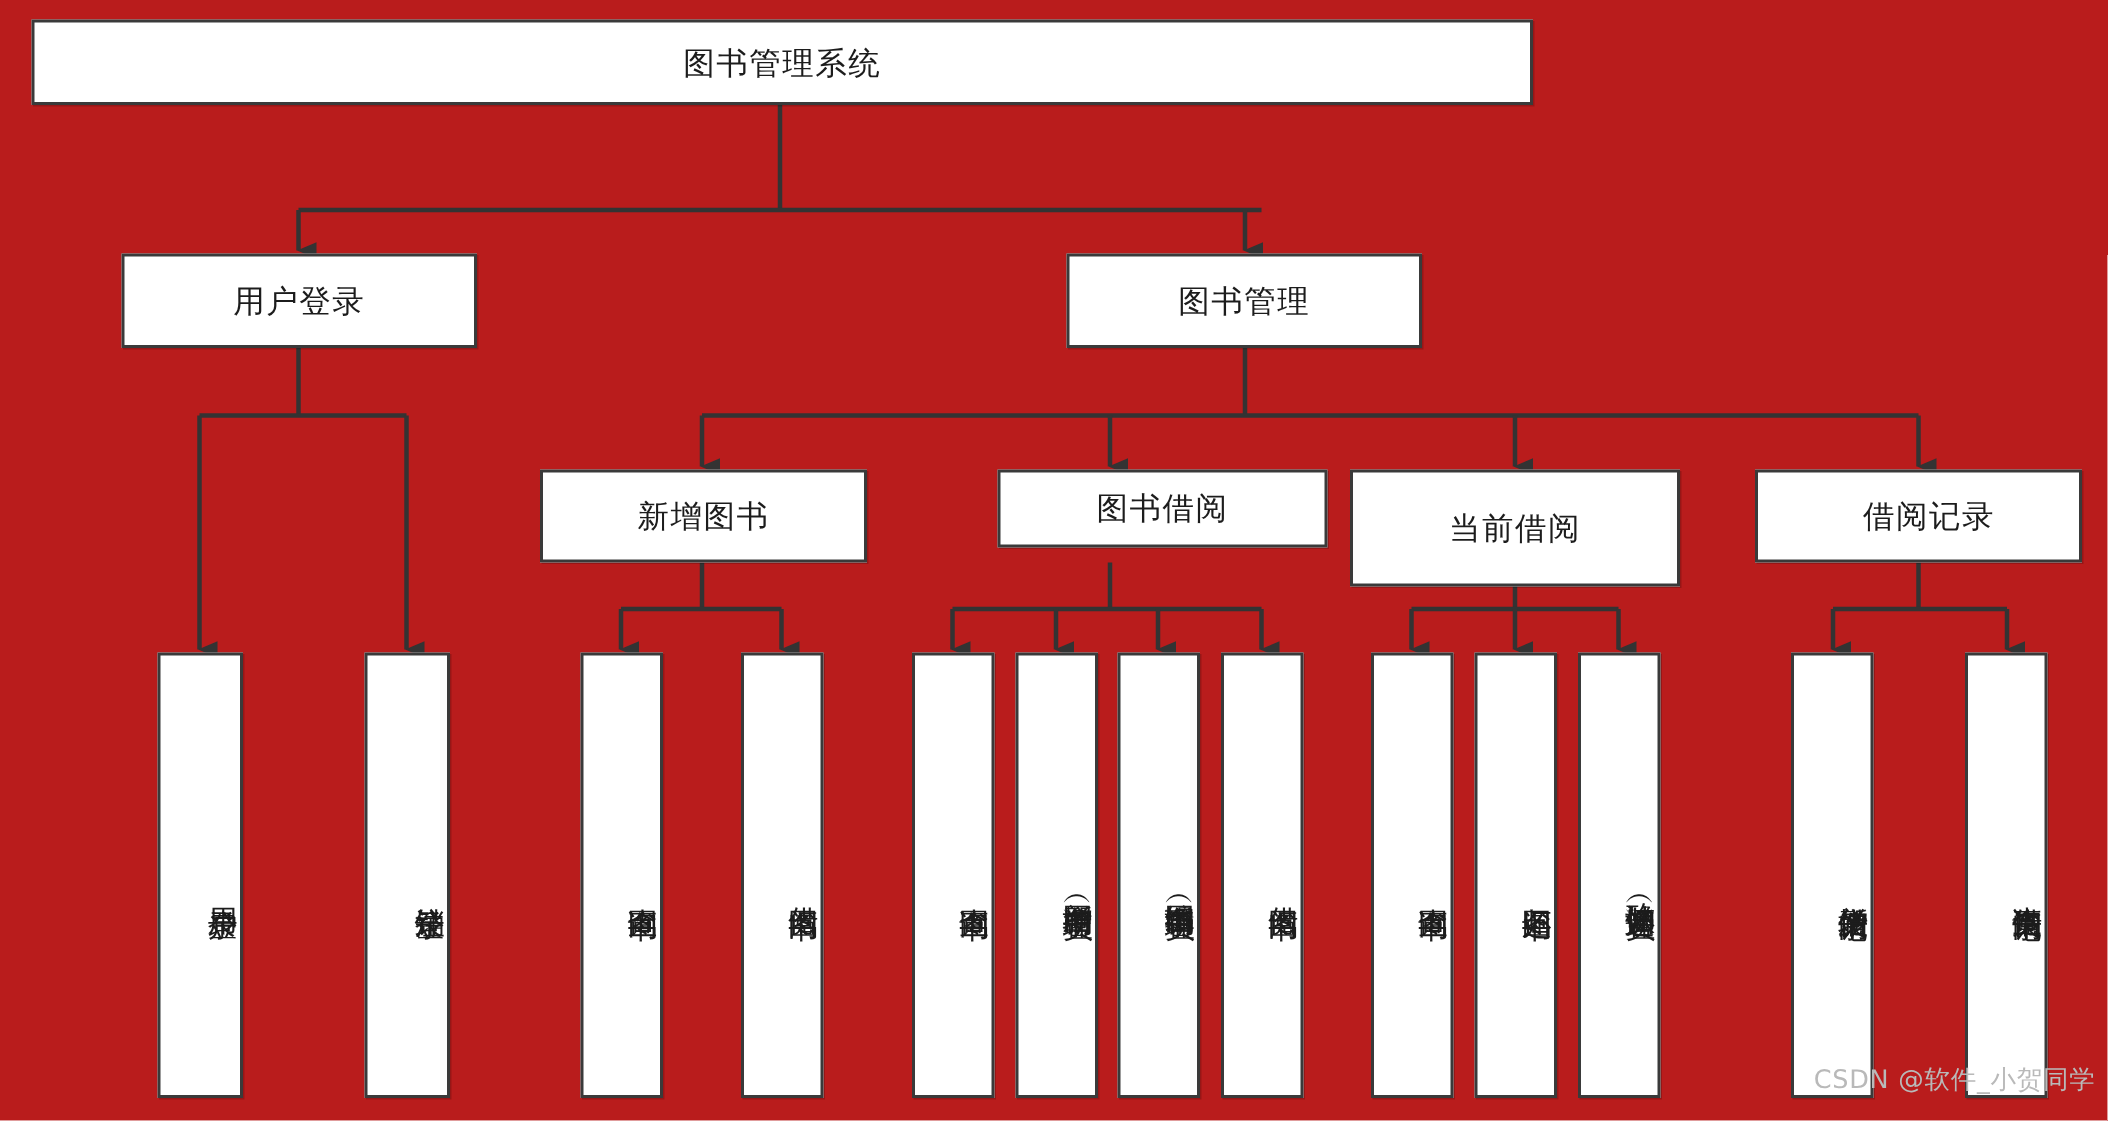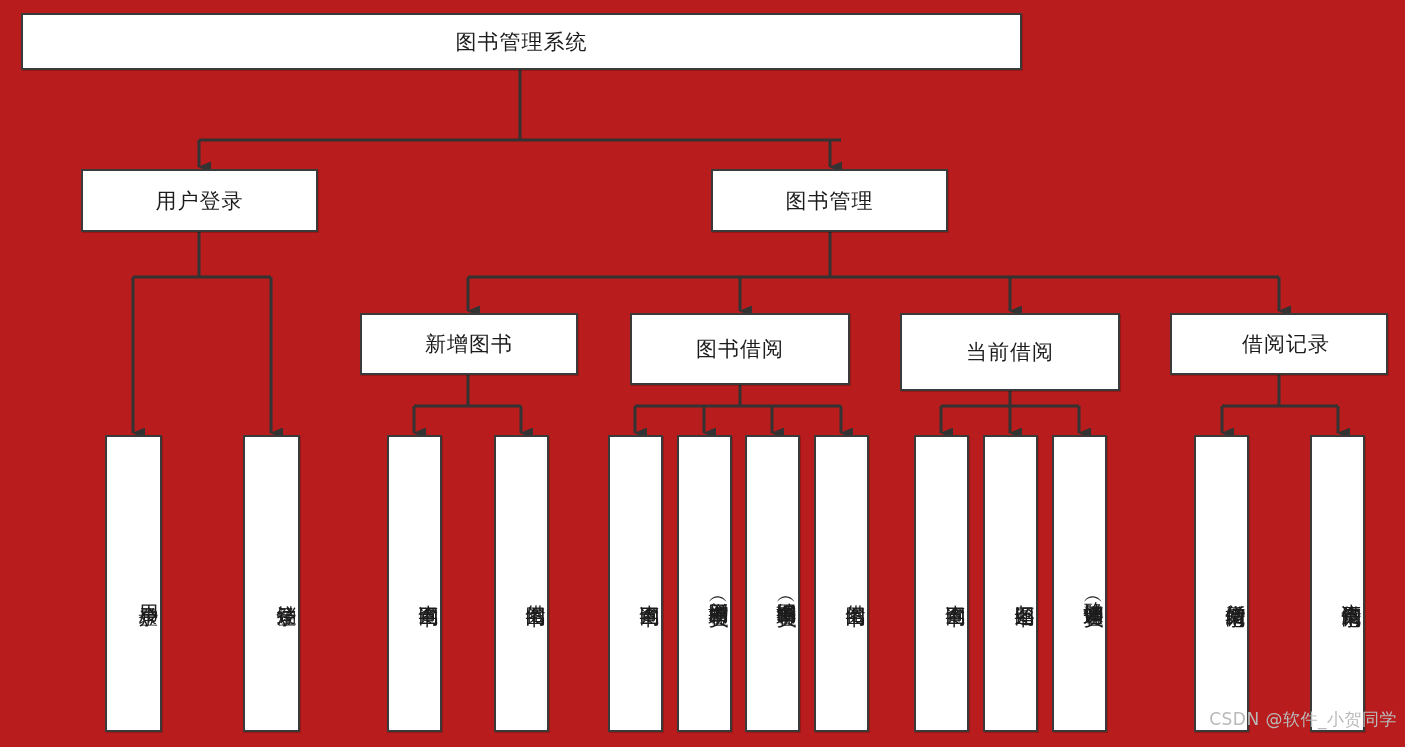--- a/index.html
+++ b/index.html
@@ -127,21 +127,21 @@
   <div class="node horiz" style="left:81px; top:169px; width:237px; height:63px;">
     <span>用户登录</span>
   </div>
   <div class="node horiz" style="left:711px; top:169px; width:237px; height:63px;">
     <span>图书管理</span>
   </div>
 
   <div class="node horiz" style="left:360px; top:313px; width:218px; height:62px;">
     <span>新增图书</span>
   </div>
-  <div class="node horiz" style="left:630px; top:313px; width:220px; height:72px;">
+  <div class="node horiz" style="left:665px; top:313px; width:220px; height:52px;">
     <span>图书借阅</span>
   </div>
   <div class="node horiz" style="left:900px; top:313px; width:220px; height:78px;">
     <span>当前借阅</span>
   </div>
   <div class="node horiz" style="left:1170px; top:313px; width:218px; height:62px;padding-left:14px;">
     <span>借阅记录</span>
   </div>
 
   <div class="node vert" style="left:105px; top:435px; width:57px; height:297px;">

